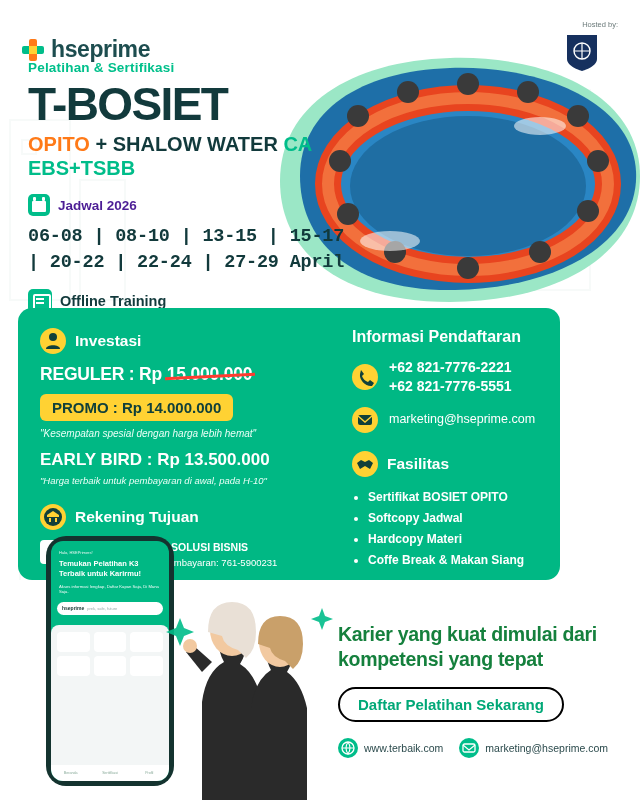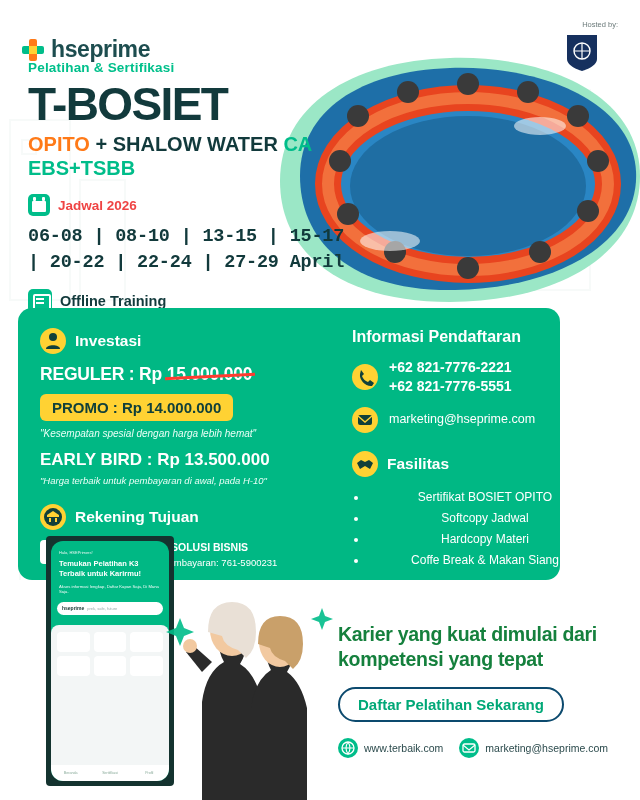--- a/index.html
+++ b/index.html
@@ -31,21 +31,21 @@
   .title { font-size:46px; font-weight:bold; color:#123a3c; letter-spacing:-1.6px; line-height:1; margin-top:6px; }
   .sub1 { margin-top:6px; font-size:20px; font-weight:bold; color:#123a3c; line-height:1.18; }
   .sub1 .or { color:#ff7a18; }
   .sub1 .gr { color:#00bd8a; }
 
   .sched { margin-top:14px; }
   .sched-head { display:flex; align-items:center; gap:8px; }
   .cal-ic { width:22px; height:22px; border-radius:5px; background:#00bd8a; position:relative; flex:0 0 auto; }
   .cal-ic:before { content:""; position:absolute; left:4px; right:4px; top:7px; bottom:4px; background:#fff; border-radius:1px; }
   .cal-ic:after { content:""; position:absolute; left:5px; top:3px; width:3px; height:4px; background:#fff; box-shadow:9px 0 0 #fff; border-radius:1px; }
-  .sched-label { color:#ef4444; font-size:13.5px; font-weight:bold; }
+  .sched-label { color:#4c1d95; font-size:13.5px; font-weight:bold; }
   .dates { margin-top:8px; font-size:18.5px; font-weight:bold; color:#123a3c; line-height:1.42; letter-spacing:-.2px;font-family:Liberation Mono, monospace; }
 
   .offline { margin-top:12px; display:flex; align-items:center; gap:8px; }
   .off-ic { width:24px; height:24px; border-radius:5px; background:#00bd8a; position:relative; flex:0 0 auto; }
   .off-ic:before { content:""; position:absolute; left:5px; top:5px; width:14px; height:14px; border:2px solid #fff; border-radius:2px; }
   .off-ic:after { content:""; position:absolute; left:8px; top:9px; width:8px; height:2px; background:#fff; box-shadow:0 4px 0 #fff; }
   .offline-label { font-size:14.5px; font-weight:bold; color:#123a3c; }
 
   
   .hero-img { position:absolute; right:0; top:0; width:400px; height:250px; }
@@ -73,44 +73,44 @@
   .bank-txt { font-size:10.5px; line-height:1.45; font-weight:bold; }
   .bank-txt .l2 { font-weight:normal; font-size:9.5px; }
 
   .info-title { font-size:16px; font-weight:bold; margin-bottom:12px; }
   .contact { display:flex; align-items:center; gap:11px; margin-bottom:11px; }
   .c-ic { width:26px; height:26px; border-radius:50%; background:#ffd233; flex:0 0 auto; position:relative; }
   .c-txt { font-size:14px; font-weight:bold; line-height:1.35; }
   .c-txt.mail { font-size:12.5px; font-weight:normal; }
 
   .fac-list { margin-top:6px; padding-left:16px; }
-  .fac-list li { font-size:12px; font-weight:normal; line-height:1.75;text-align:center; }
+  .fac-list li { font-size:12px; font-weight:bold; line-height:1.75; }
 
   
   .bottom { position:absolute; left:0; top:580px; width:640px; height:220px; background:#fff; }
-  .phone { position:absolute; left:46px; top:-44px; width:128px; height:250px; background:#14332f; border-radius:4px; padding:5px; }
+  .phone { position:absolute; left:46px; top:-44px; width:128px; height:250px; background:#14332f; border-radius:20px; padding:5px; }
   .phone-screen { width:100%; height:100%; background:#00b884; border-radius:12px; position:relative; overflow:hidden; }
   .ph-top { padding:9px 8px 0; color:#fff; }
   .ph-mini { font-size:4px; opacity:.9; }
   .ph-h { font-size:7.5px; font-weight:bold; line-height:1.3; margin-top:4px; }
   .ph-s { font-size:4.2px; margin-top:5px; line-height:1.35; opacity:.95; }
   .ph-search { margin:7px 6px 0; height:13px; background:#fff; border-radius:7px; display:flex; align-items:center; padding:0 5px; gap:3px; }
   .ph-logo { font-size:5px; font-weight:bold; color:#14332f; }
   .ph-ph { font-size:4px; color:#9aa; }
   .ph-body { position:absolute; left:0; right:0; top:84px; bottom:16px; background:#f3f6f6; border-radius:8px 8px 0 0; padding:7px 6px; }
   .ph-grid { display:grid; grid-template-columns:repeat(3,1fr); gap:4px; }
   .ph-cell { height:20px; background:#fff; border-radius:4px; }
   .ph-nav { position:absolute; left:0; right:0; bottom:0; height:16px; background:#fff; display:flex; }
   .ph-nav div { flex:1; text-align:center; font-size:3.6px; color:#8a9; padding-top:6px; }
 
   .people { position:absolute; left:150px; top:8px; width:200px; height:212px; }
 
   .cta { position:absolute; left:338px; top:42px; width:280px; }
   .cta-h { font-size:19.5px; font-weight:bold; color:#15803d; line-height:1.3; letter-spacing:-.3px; }
-  .cta-btn { display:inline-block; margin-top:14px; border:2px solid #0c4a6e; border-radius:20px; padding:7px 18px; color:#00a877; font-weight:bold; font-size:15px; }
+  .cta-btn { display:inline-block; margin-top:14px; border:2px solid #000000; border-radius:20px; padding:7px 18px; color:#00a877; font-weight:bold; font-size:15px; }
   .links { display:flex; align-items:center; gap:16px; margin-top:16px; }
   .lnk { display:flex; align-items:center; gap:6px; font-size:10.5px; color:#2b4a4c; }
   .lnk-ic { width:20px; height:20px; border-radius:50%; background:#00bd8a; flex:0 0 auto; position:relative; }
 </style>
 </head>
 <body>
 
 <div class="poster">
 
   <svg class="bg-lines" viewBox="0 0 640 800" preserveAspectRatio="none">

